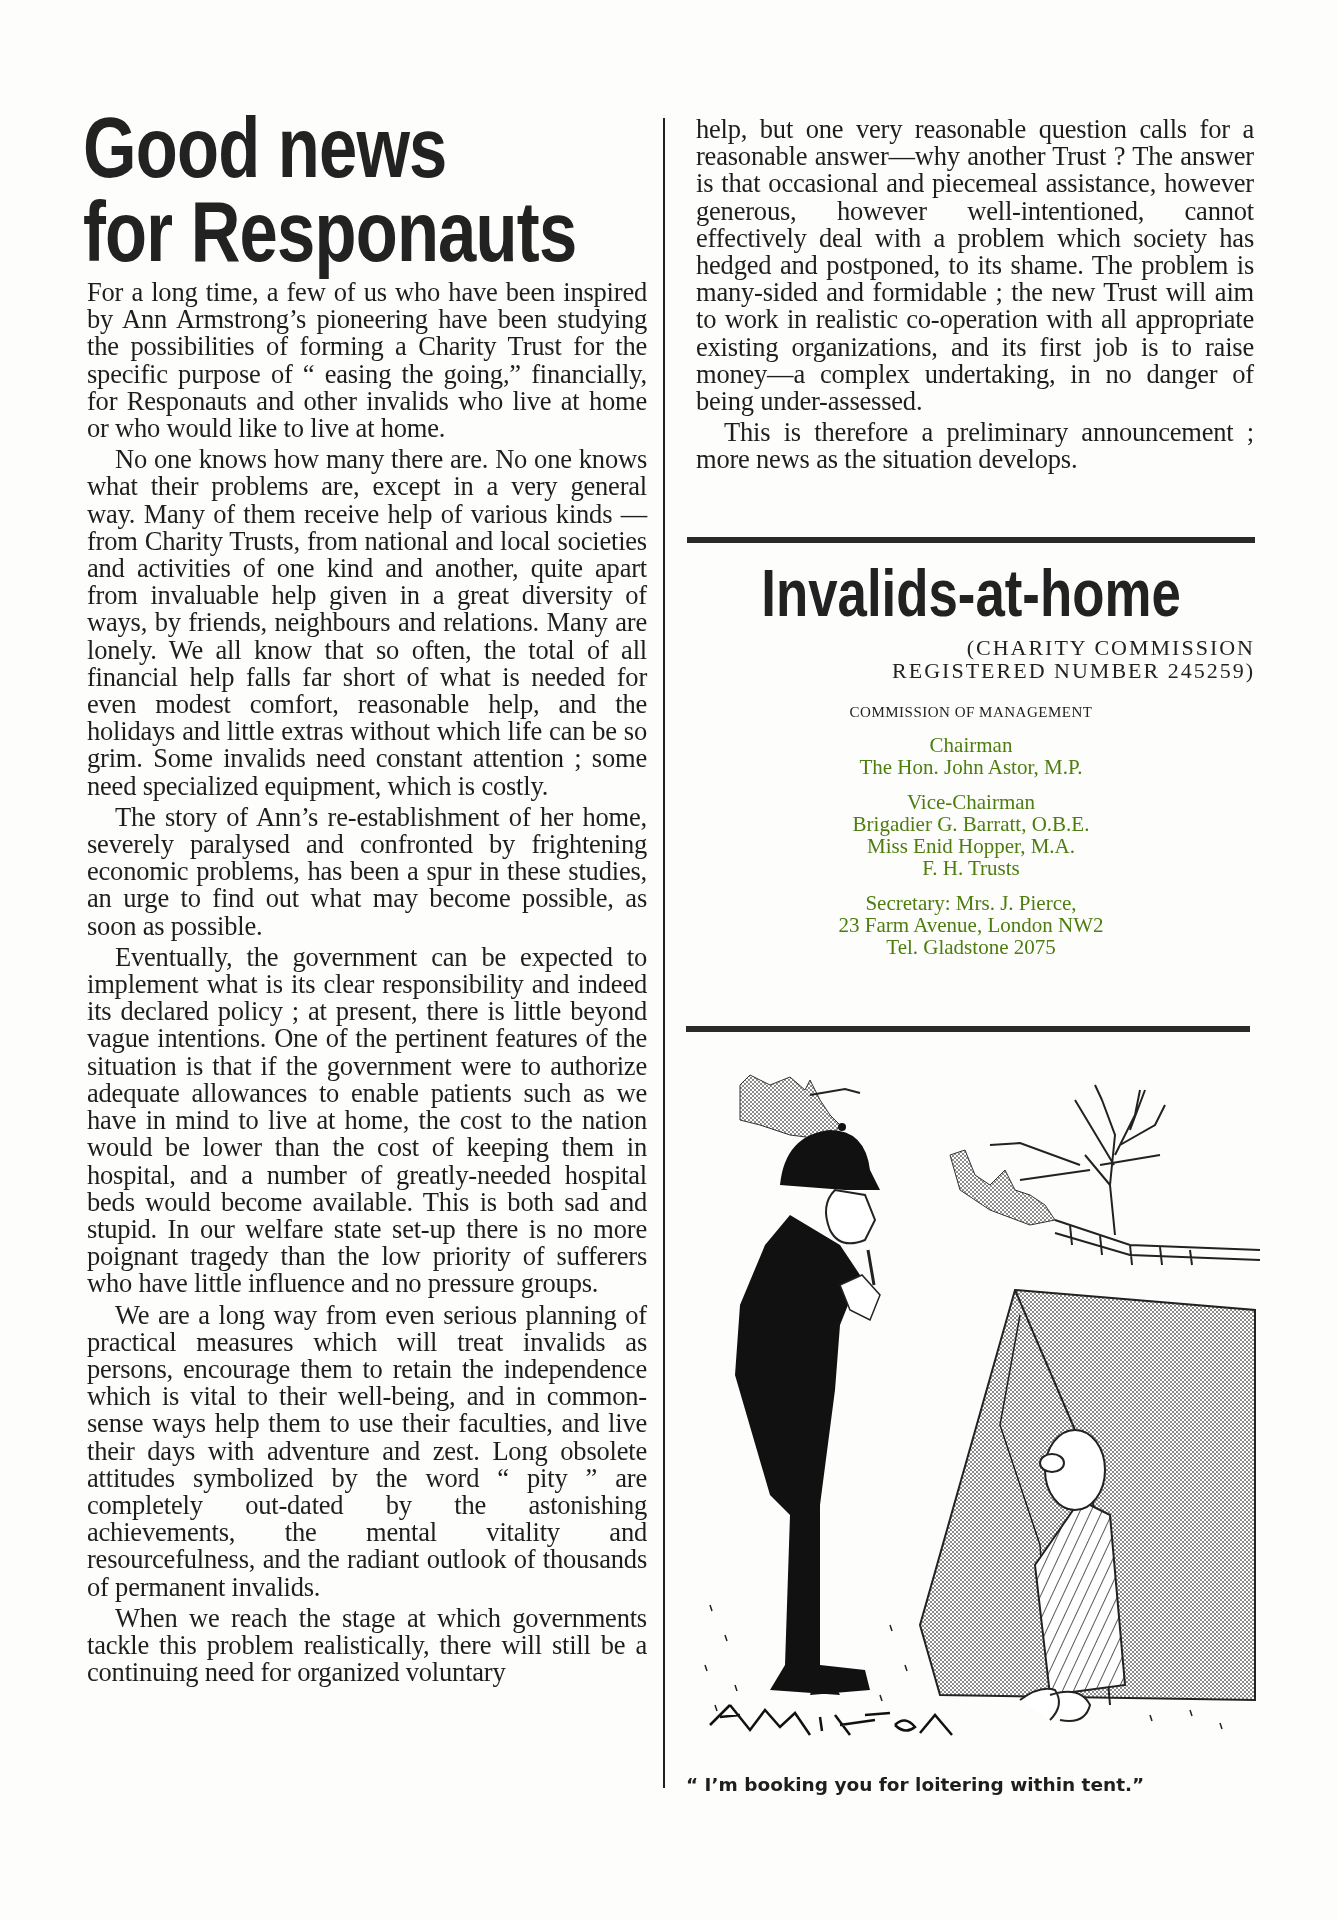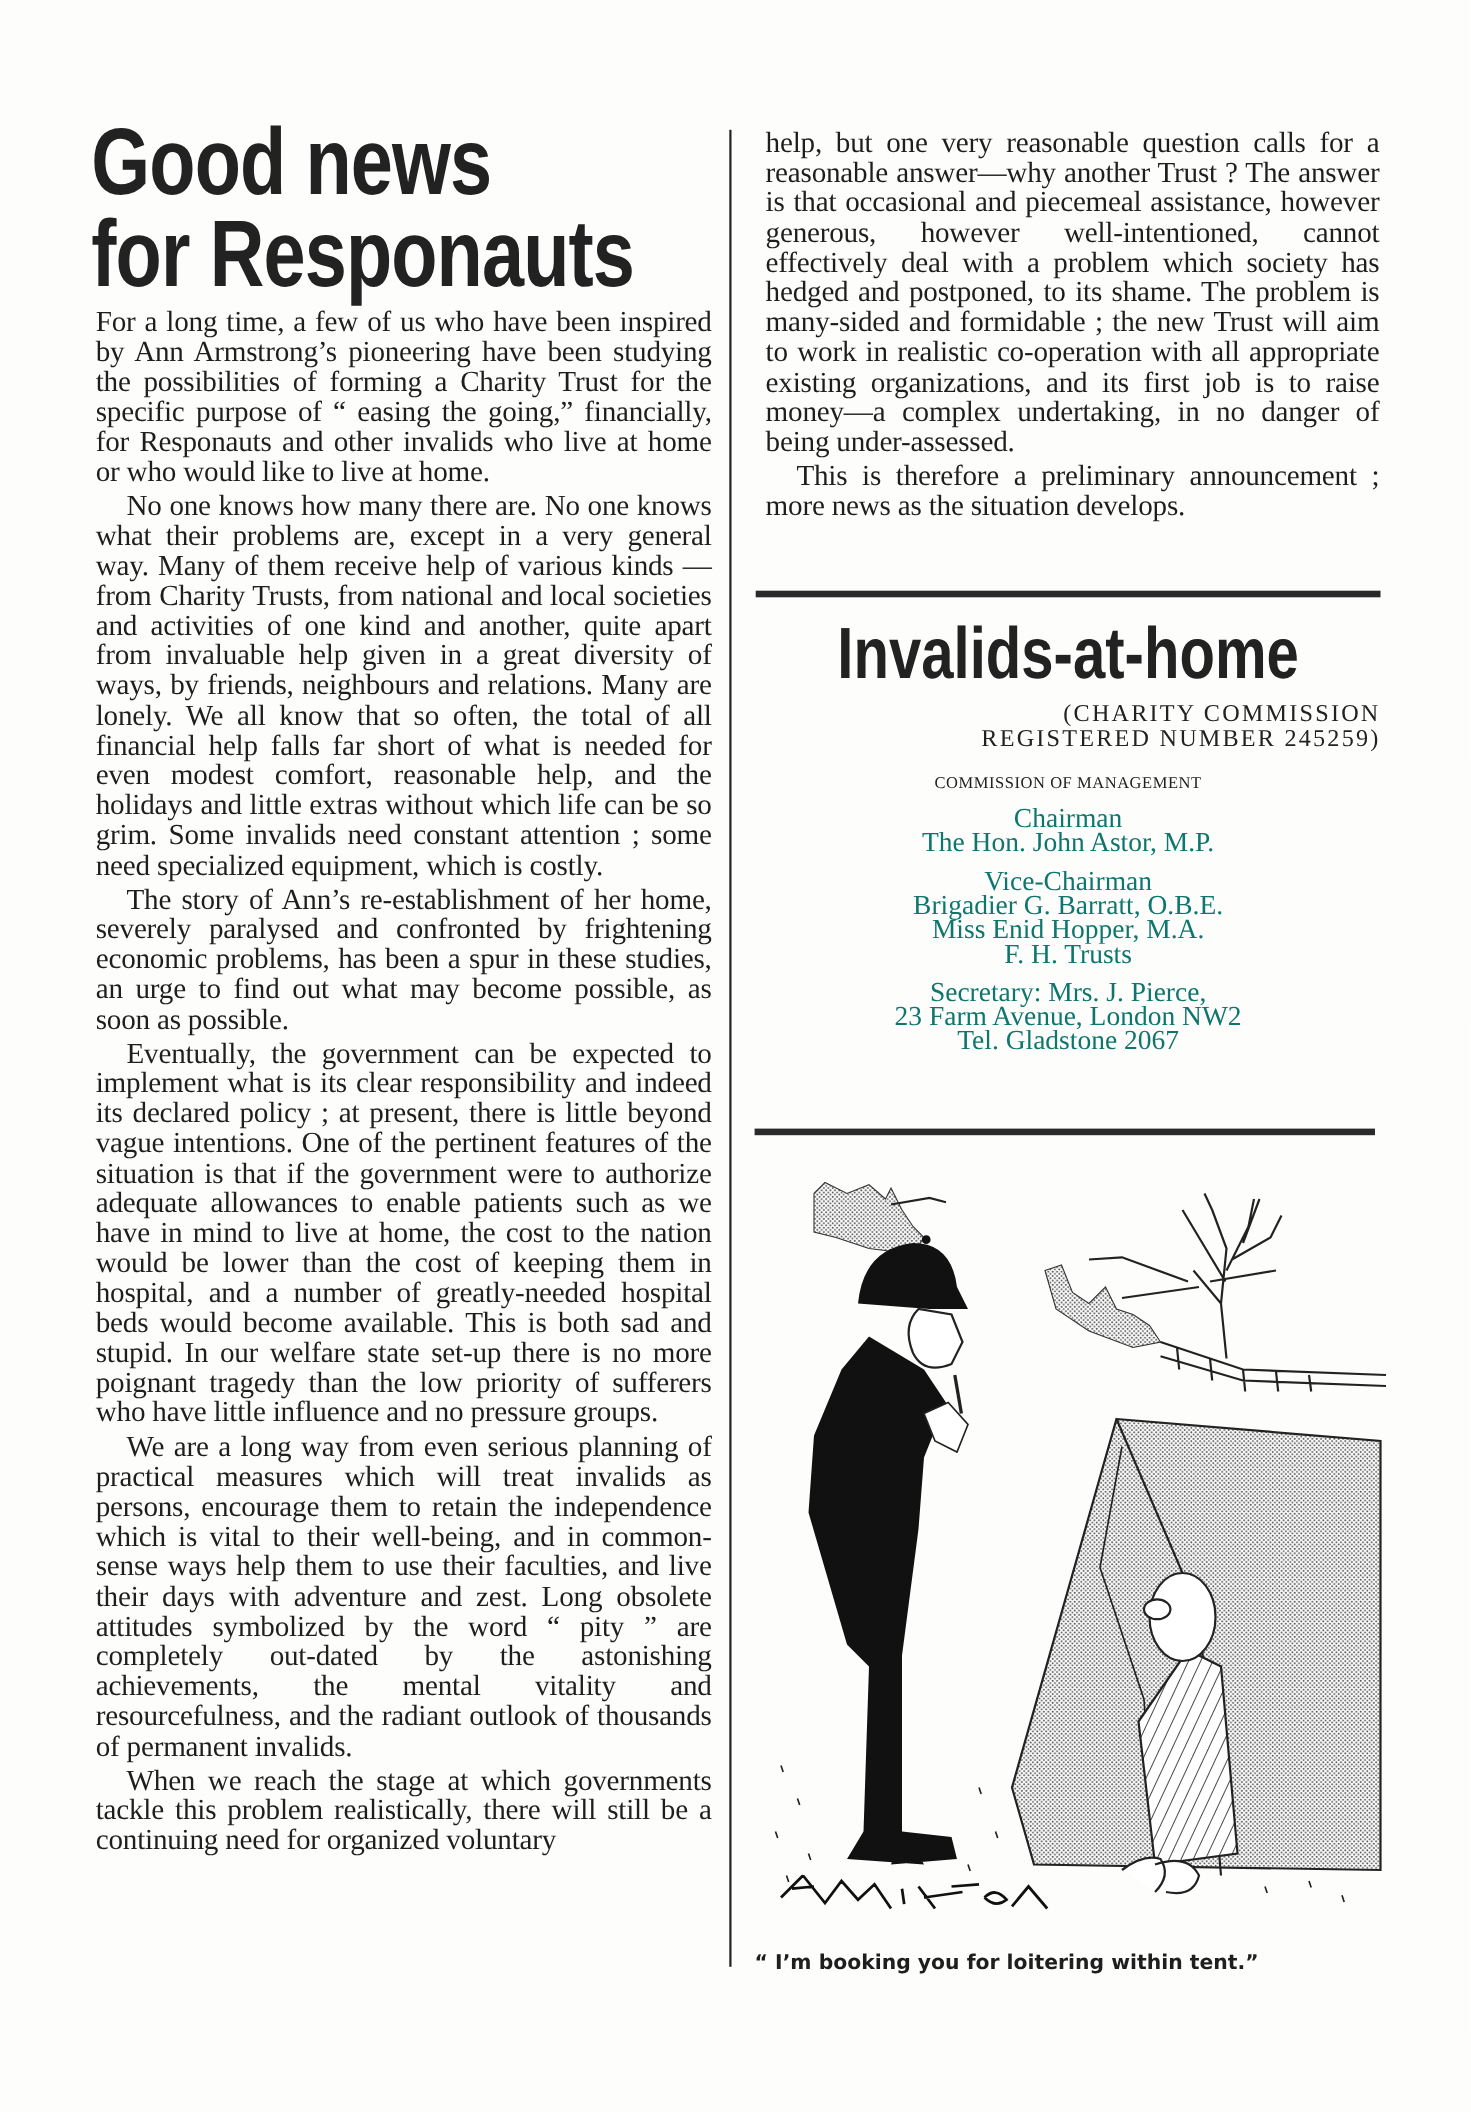--- a/index.html
+++ b/index.html
@@ -44,21 +44,21 @@
     font-weight: 700; font-size: 66px; line-height: 66px; color: #222;
     transform: scaleX(0.80); transform-origin: center top; white-space: nowrap;
     margin-left: -40px; margin-right: -40px;
   }
   .box-reg {
     font-size: 22px; line-height: 23px; letter-spacing: 2px; margin-top: 10px; color: #222; text-align: right;
   }
   .box-committee {
     font-size: 15px; letter-spacing: 0.5px; margin-top: 22px; color: #222;
   }
-  .role-block { font-size: 25px; line-height: 22px; color: #0f766e; margin-top: 13px; }
+  .role-block { font-size: 21px; line-height: 22px; color: #4d7c0f; margin-top: 13px; }
   .role-block div { white-space: nowrap; }
 
   
   .cartoon { position: absolute; left: 690px; top: 1045px; width: 570px; height: 700px; }
   .cartoon svg { width: 100%; height: 100%; display: block; }
   .caption {
     position: absolute; left: 686px; top: 1774px; width: 580px;
     font-family: "DejaVu Sans", "Liberation Sans", sans-serif; font-weight: 700;
     font-size: 18.5px; color: #1e1e1e; white-space: nowrap;
   }
@@ -107,21 +107,21 @@
     </div>
     <div class="role-block">
       <div>Vice-Chairman</div>
       <div>Brigadier G. Barratt, O.B.E.</div>
       <div>Miss Enid Hopper, M.A.</div>
       <div>F. H. Trusts</div>
     </div>
     <div class="role-block">
       <div>Secretary:  Mrs. J. Pierce,</div>
       <div>23 Farm Avenue, London NW2</div>
-      <div>Tel. Gladstone 2067</div>
+      <div>Tel. Gladstone 2075</div>
     </div>
   </div>
 
   <div class="rule rule-2"></div>
 
   <div class="cartoon">
     <svg viewBox="0 0 570 700" xmlns="http://www.w3.org/2000/svg">
       <defs>
         <pattern id="dots" width="4" height="4" patternUnits="userSpaceOnUse">
           <rect width="4" height="4" fill="#fff"></rect>

